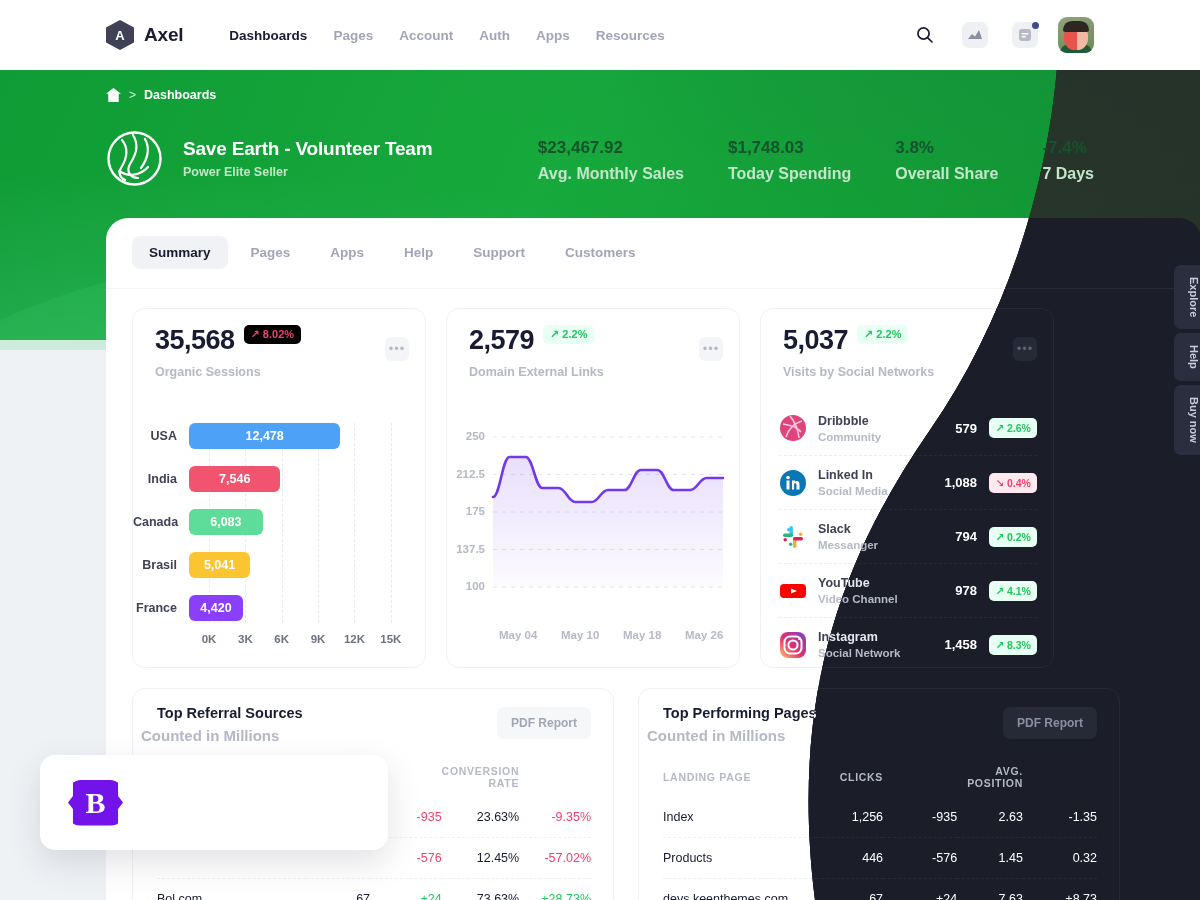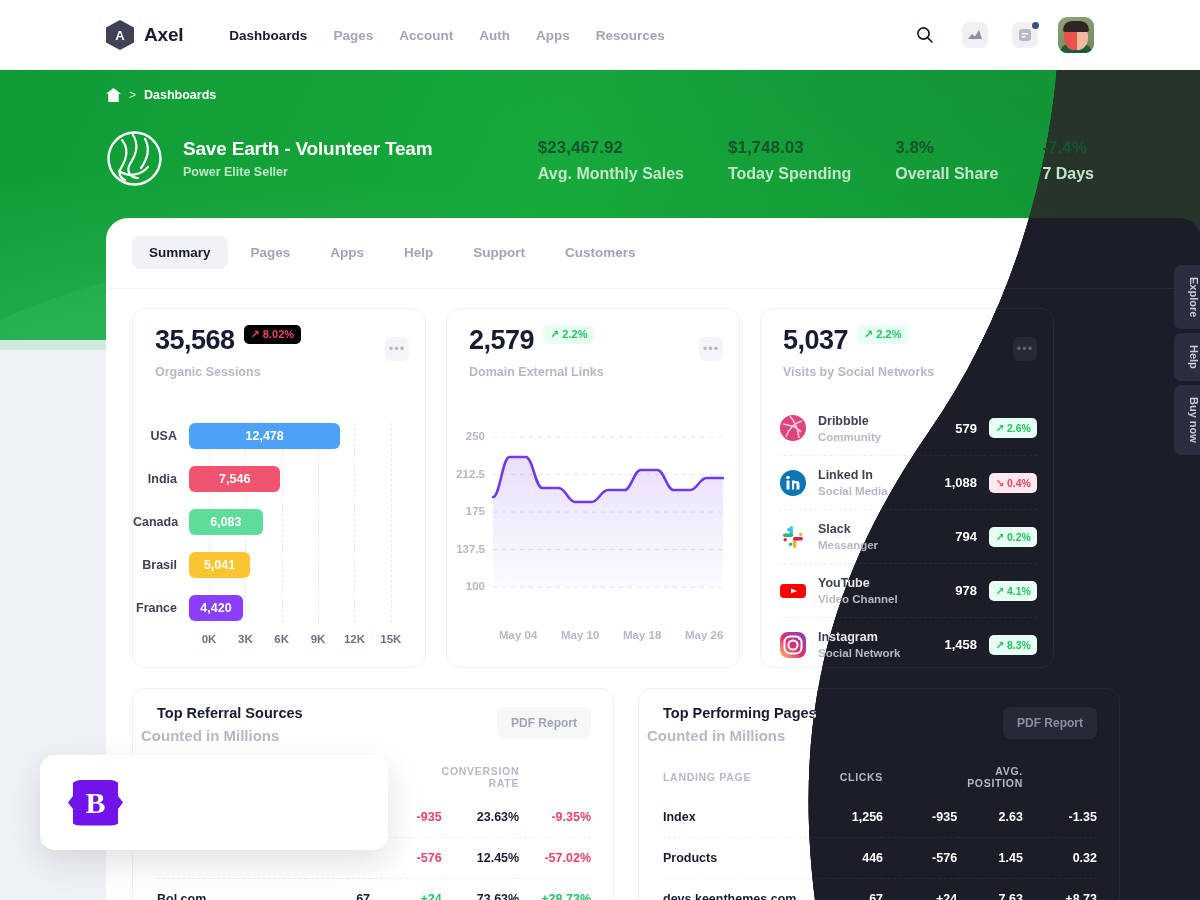--- a/index.html
+++ b/index.html
@@ -123,21 +123,21 @@
   
   .tablerow { position:absolute; left:26px; top:470px; display:flex; gap:24px; }
   .tcard { width:482px; height:260px; background:#fff; border:1px solid #f0f1f5; border-radius:13px; position:relative; }
   .tcard-title { position:absolute; left:24px; top:16px; font-size:14.5px; font-weight:700; color:#181c32; }
   .tcard-sub { position:absolute; left:8px; top:38px; font-size:15px; font-weight:600; color:#b5b9c6; }
   .pdfbtn { position:absolute; right:22px; top:18px; padding:9px 14px; border-radius:7px; background:#f6f7f9;
             font-size:12px; font-weight:600; color:#a1a5b7; }
   table { position:absolute; left:24px; top:68px; width:434px; border-collapse:collapse; }
   th { font-size:10.5px; font-weight:600; color:#b5b9c6; letter-spacing:.7px; text-align:right; padding:8px 0; }
   th:first-child { text-align:left; }
-  td { font-size:12.5px; font-weight:700; color:#181c32; text-align:right; padding:13px 0; border-top:1px dashed #eef0f4; }
+  td { font-size:12.5px; font-weight:400; color:#181c32; text-align:right; padding:13px 0; border-top:1px dashed #eef0f4; }
   td:first-child { text-align:left; }
   tbody tr:first-child td { border-top:none; }
   .pos { color:#22c55e; } .neg { color:#f1416c; }
   .w-nm { width:150px; } .w-n { width:64px; } .w-d { width:72px; }
 
   
   .darkzone {
     position:absolute; inset:0; z-index:5; pointer-events:none;
   }
   .darkzone .inner {

